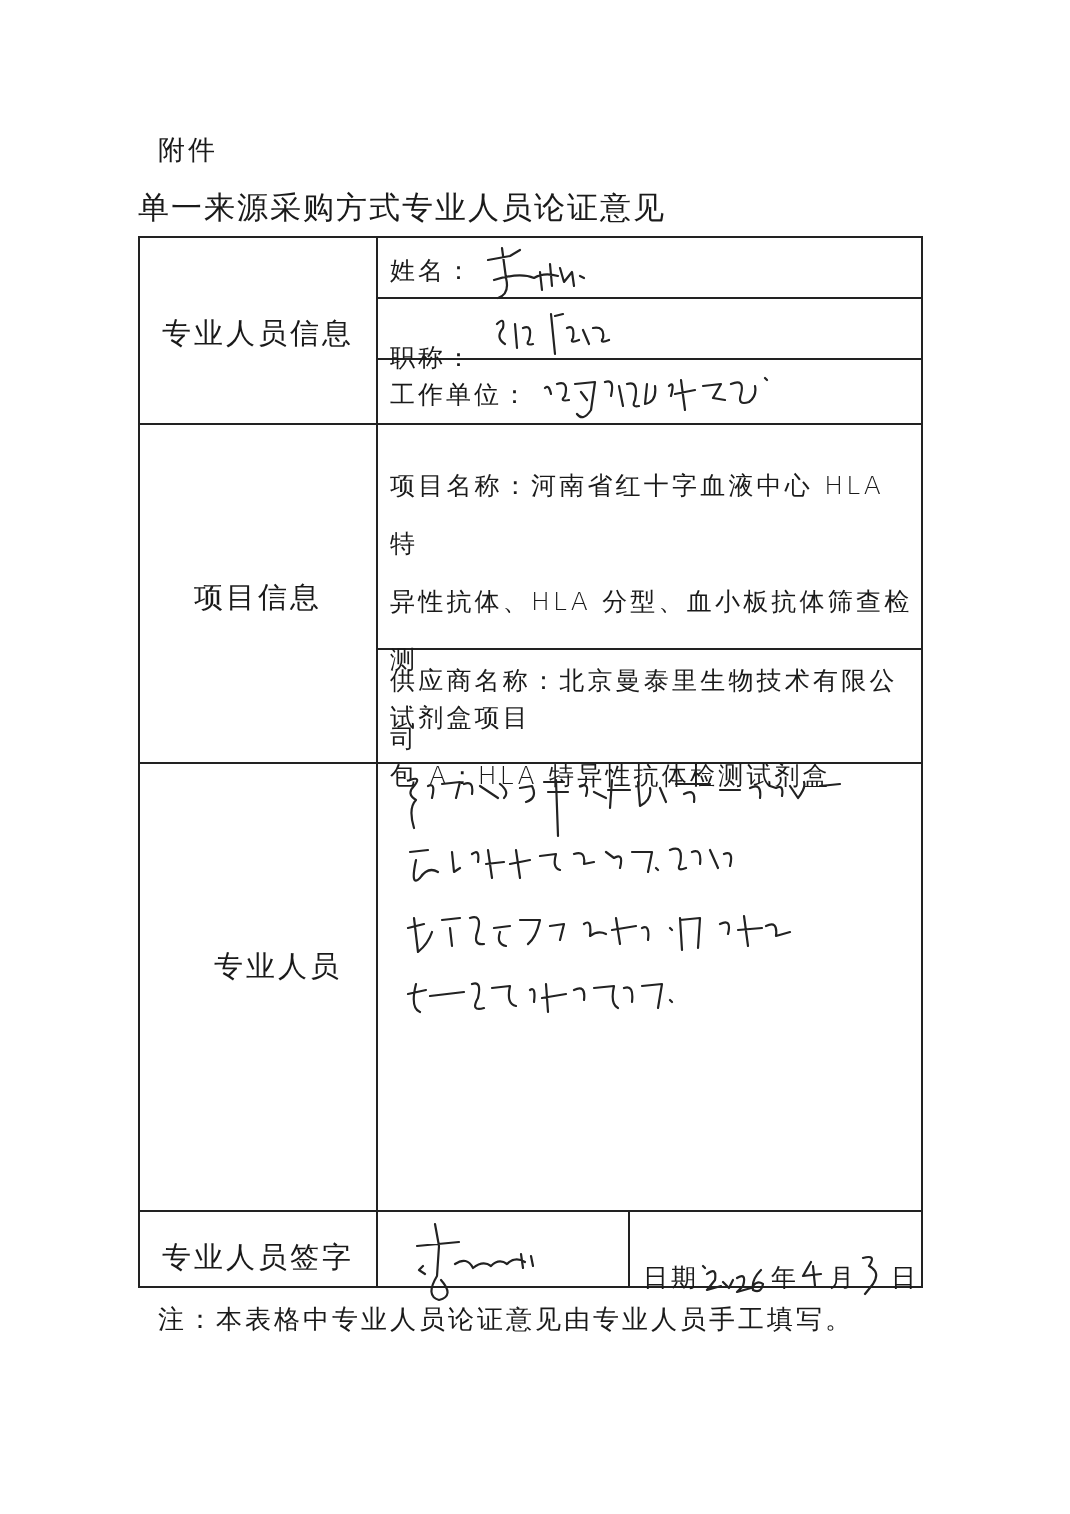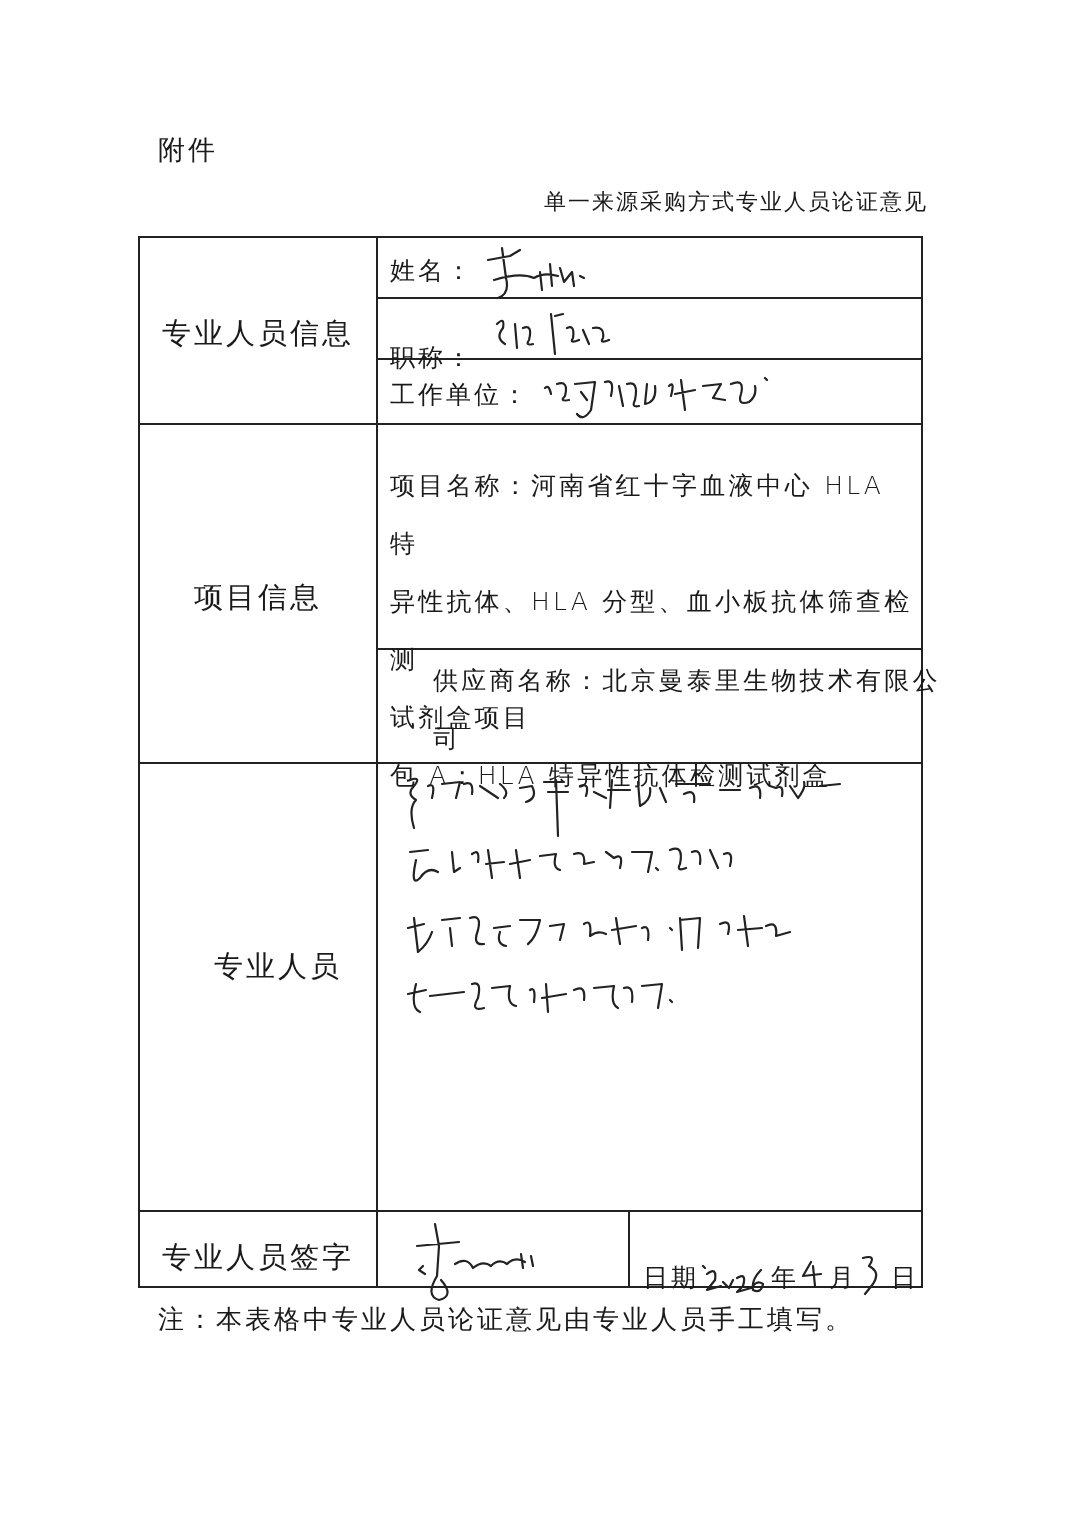--- a/index.html
+++ b/index.html
@@ -8,21 +8,21 @@
       font-family: "DejaVu Serif", "Liberation Serif", serif;
       color: #1a1a1a;
     }
     .attachment {
       position: absolute; left: 158px; top: 132px;
       font-size: 27px; letter-spacing: 3px;
       font-family: "DejaVu Sans", sans-serif; font-weight: 300;
     }
     .title {
       position: absolute; left: 138px; width: 790px; top: 187px;
-      text-align: right; font-size: 22px; letter-spacing: 2px;
+      text-align: left; font-size: 31px; letter-spacing: 2px;
       font-family: "DejaVu Sans", sans-serif;
     }
     .table {
       position: absolute; left: 138px; top: 236px; width: 785px; height: 1052px;
       border: 2px solid #222;
       box-sizing: border-box;
     }
     .hline { position: absolute; height: 0; border-top: 2px solid #222; }
     .vline { position: absolute; width: 0; border-left: 2px solid #222; }
     .label {
@@ -83,21 +83,21 @@
 
   <div class="label" style="left:0; width:236px; top:340px;">项目信息</div>
 
   <div class="para" style="left:250px; top:187px;margin-top:32px;">
     <div>项目名称：河南省红十字血液中心 HLA 特</div>
     <div>异性抗体、HLA 分型、血小板抗体筛查检测</div>
     <div>试剂盒项目</div>
     <div>包 A：HLA 特异性抗体检测试剂盒</div>
   </div>
 
-  <div class="para" style="left:250px; top:414px;margin-left:43px;">
+  <div class="para" style="left:250px; top:414px;">
     <div>供应商名称：北京曼泰里生物技术有限公</div>
     <div>司</div>
   </div>
 
   <div class="label" style="left:0; width:276px; top:700px; line-height:56px;">
     <div>专业人员</div>
   </div>
 
   <svg class="hand" width="545" height="250" style="left:240px; top:530px;">
     <path d="M30 12 Q42 8 34 18 Q26 26 36 32 Q28 40 34 60 M48 18 Q56 14 52 30 M62 16 L80 14 L76 30 M84 16 Q94 12 92 26 M100 18 L118 30 M120 16 Q130 24 124 30 M140 20 L152 18 Q158 30 146 34 M164 14 L184 14 M168 24 L188 24 M176 12 L178 68 M200 18 Q210 14 206 28 M214 24 L226 30 M232 12 L230 40 M228 22 L250 22 M258 14 L260 38 Q272 32 270 20 M280 20 L286 34 M296 16 L330 16 M304 26 Q316 20 314 34 M340 22 L360 22 M370 20 Q382 14 380 30 M390 18 L396 20 Q404 16 402 28 M410 18 L418 30 Q426 20 424 14 M440 18 L460 16"></path>

